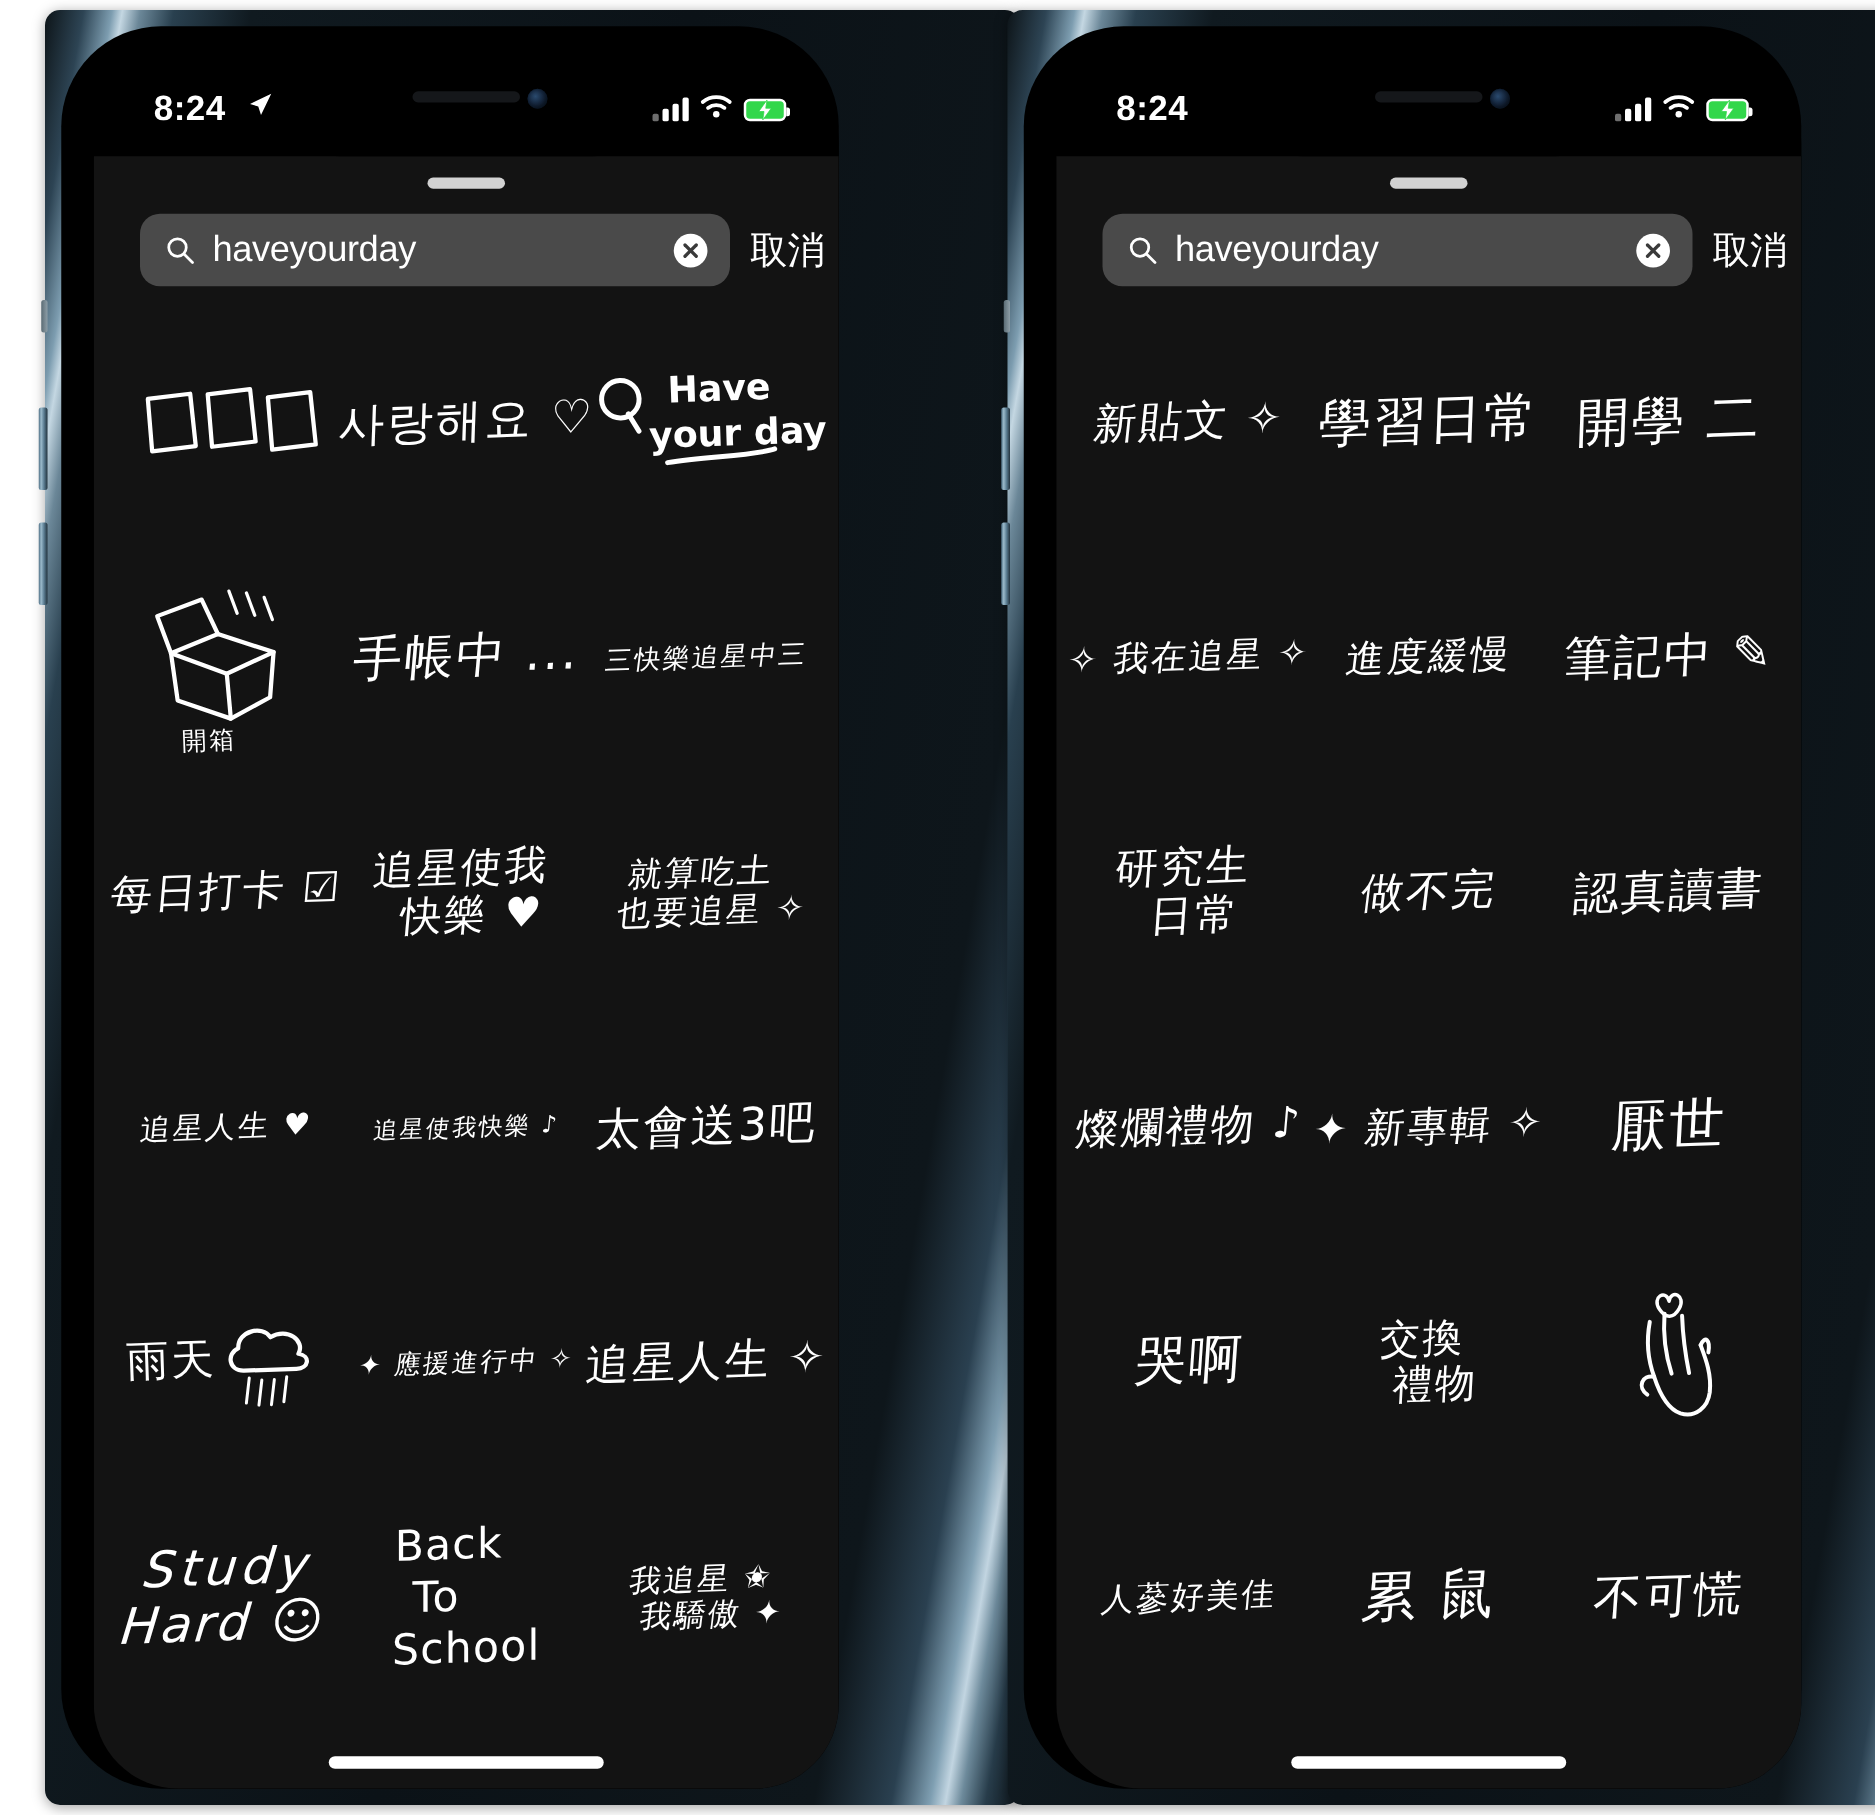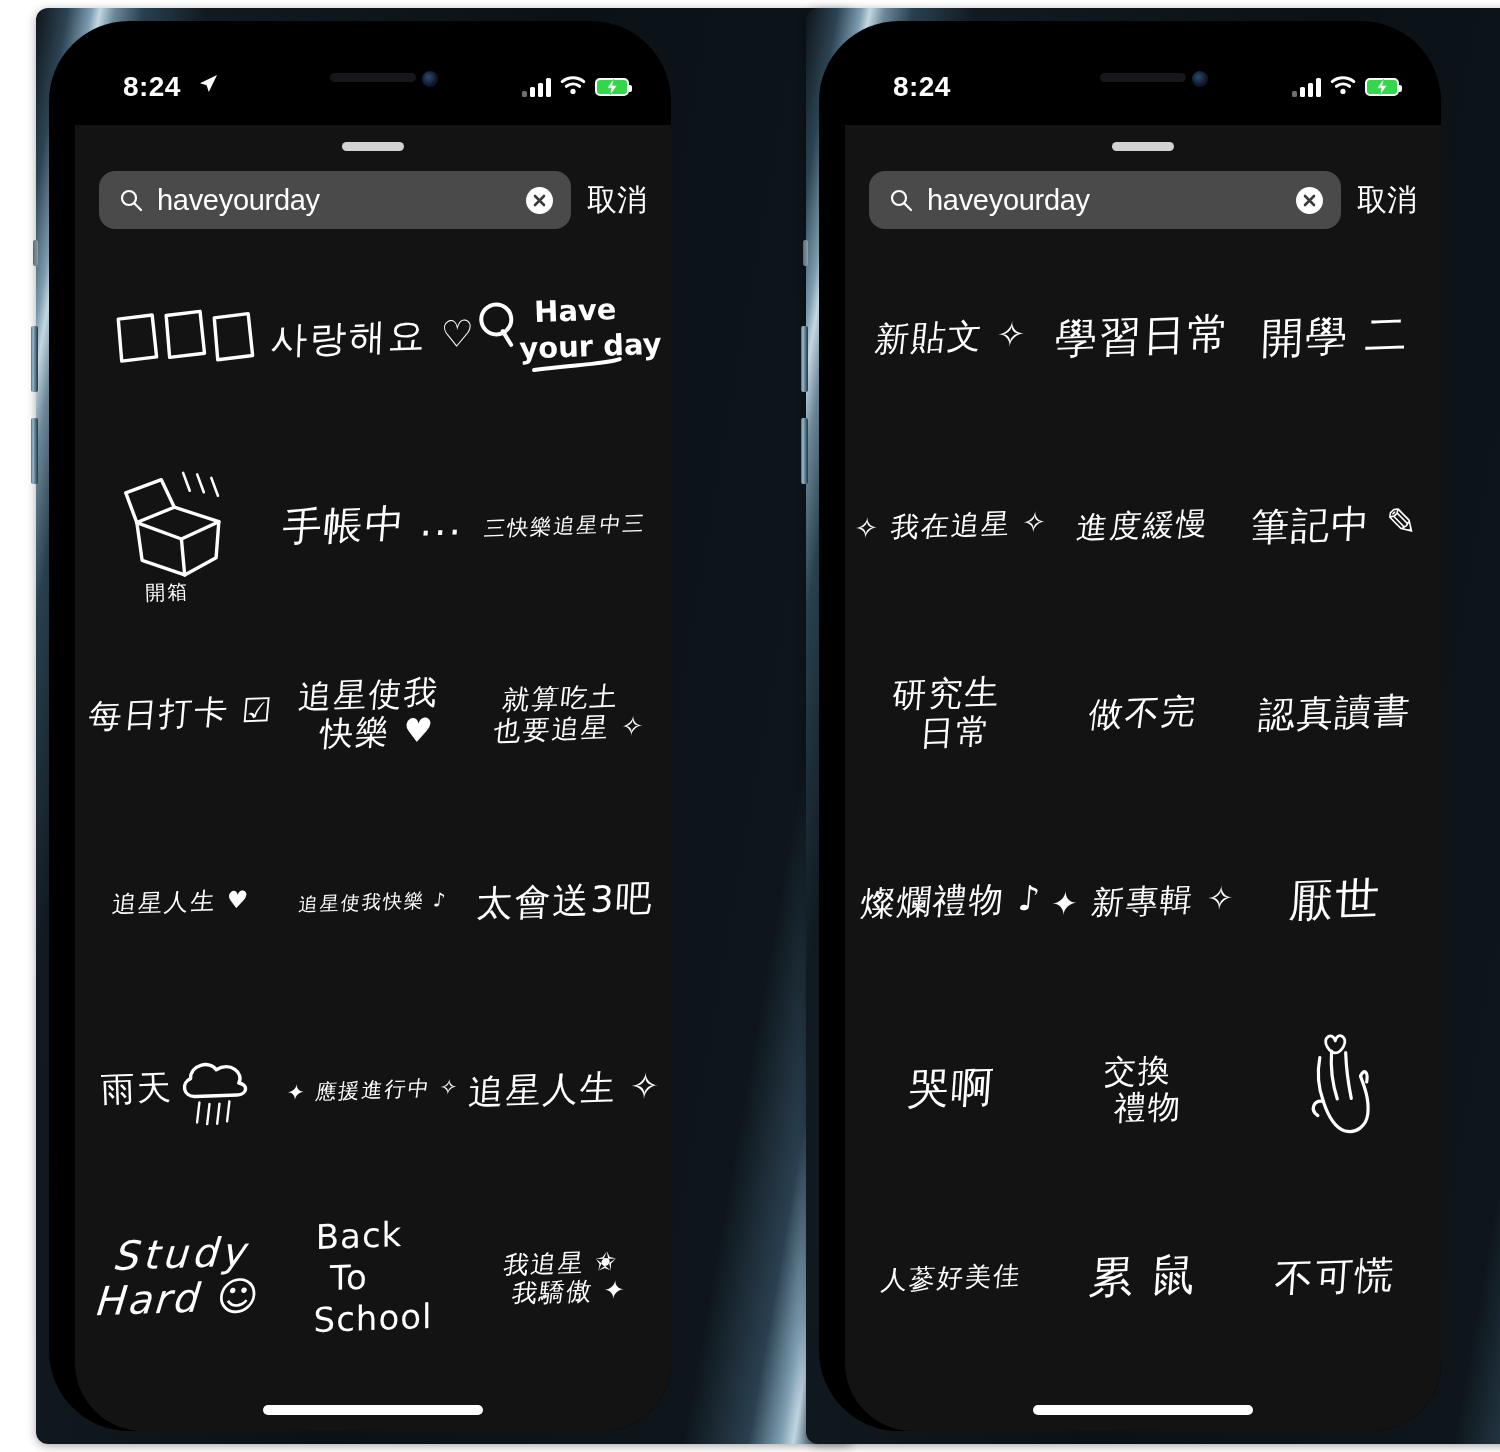--- a/index.html
+++ b/index.html
@@ -37,21 +37,20 @@
         #101a20 16%,
         #0b1217 50%,
         #0e161b 84%,
         #2a4050 90%,
         #7f9fb2 93%,
         #c2d5e1 94.2%,
         #6d8a9b 95.4%,
         #273c4a 97.3%,
         #0c1318 100%);
     box-shadow: 0 2px 10px rgba(0,0,0,0.35);
-    padding-left: 39px;
   }
   .phone.left  { left: 36px; }
   .phone.right { left: 806px; }
 
   .bezel {
     position: absolute;
     left: 13px;
     top: 13px;
     width: 622px;
     height: 1410px;
@@ -200,21 +199,21 @@
     transform: translateX(-50%);
     top: 17px;
     width: 62px;
     height: 9px;
     border-radius: 5px;
     background: #d2d2d2;
   }
 
   .searchrow {
     position: absolute;
-    left: 0;
+    left: 13px;
     top: 44px;
     width: 596px;
     height: 62px;
     display: flex;
     align-items: center;
     padding: 0 24px;
     box-sizing: border-box;
     gap: 16px;
   }
   .searchfield {

